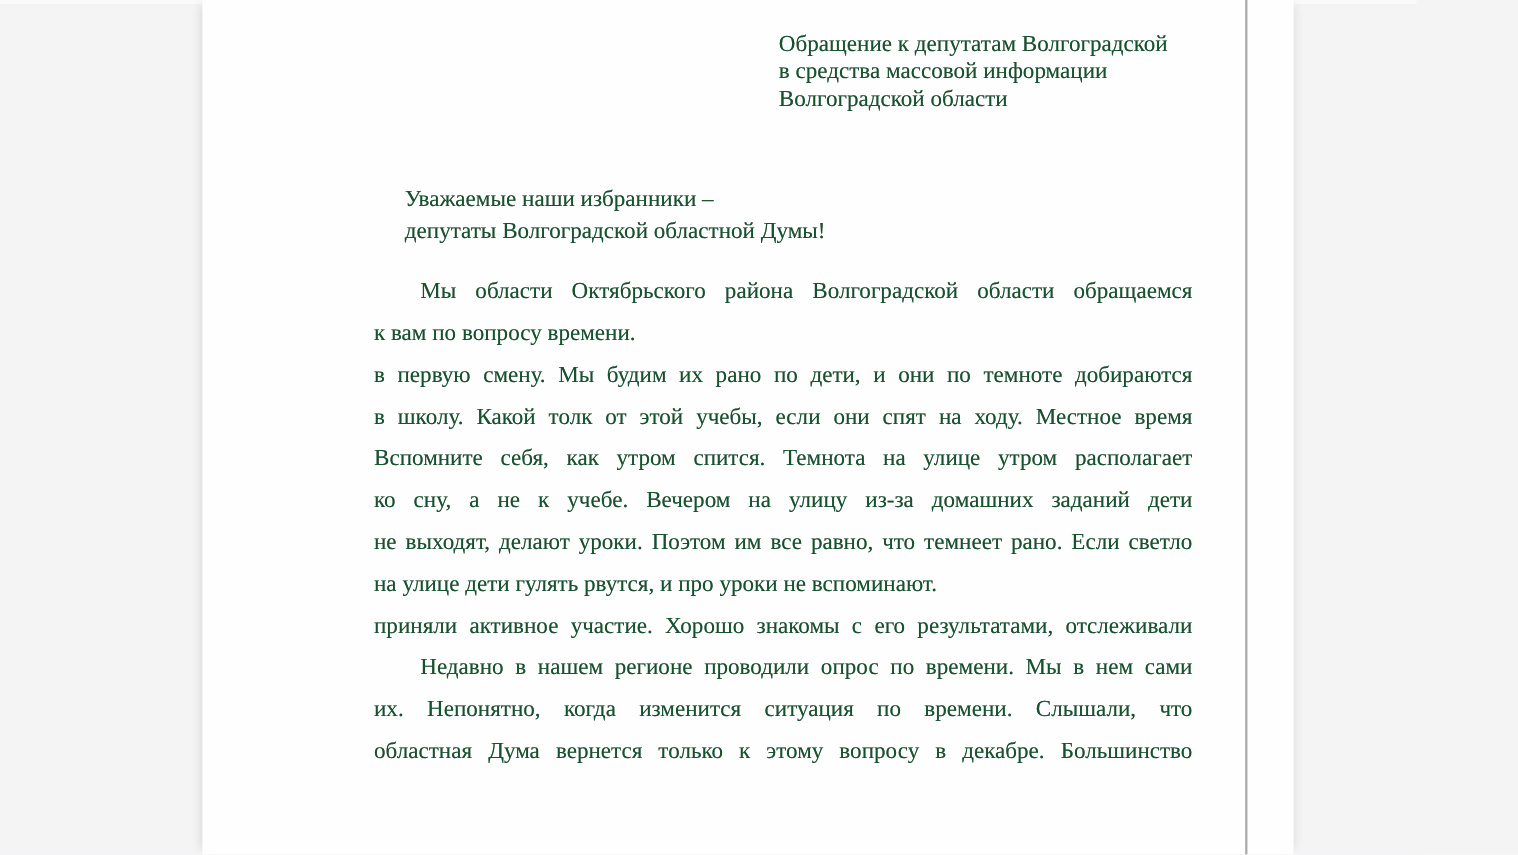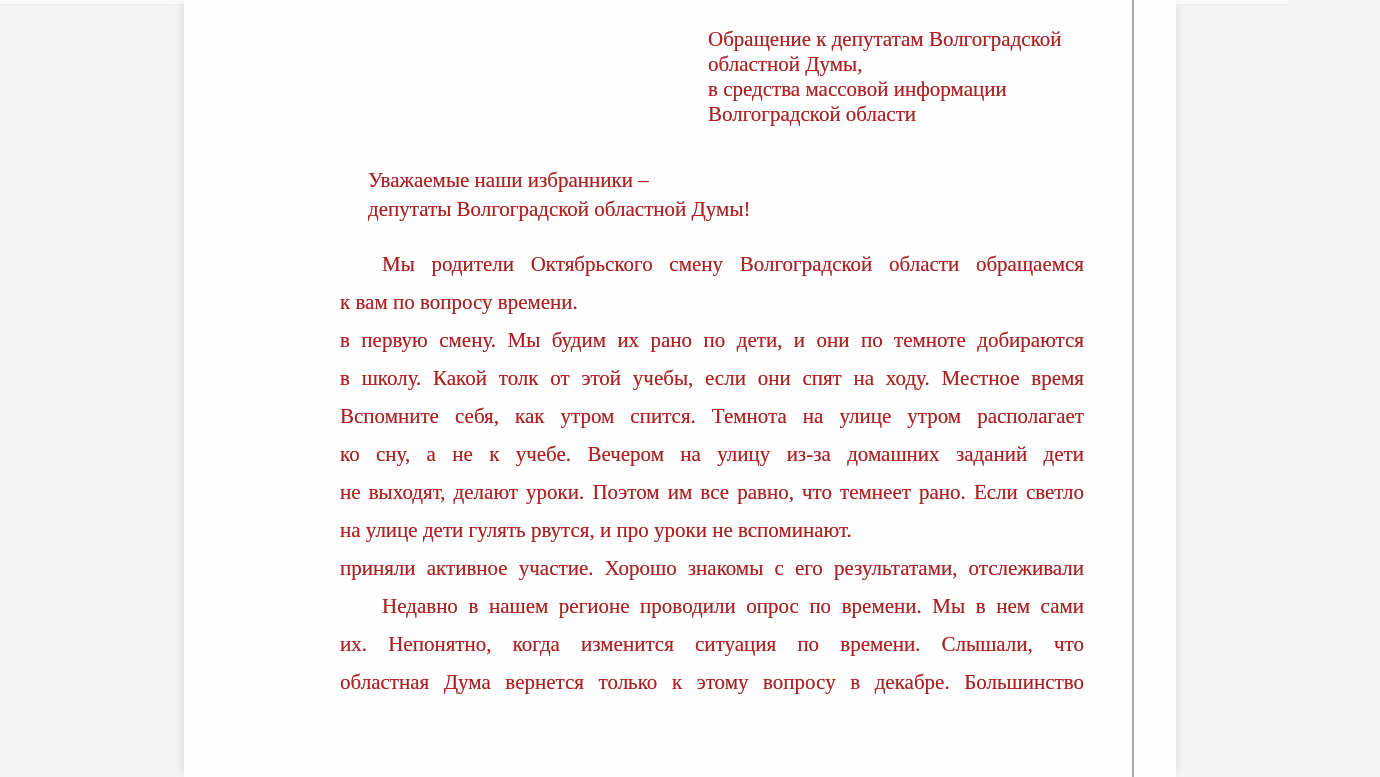--- a/index.html
+++ b/index.html
@@ -7,21 +7,21 @@
     padding: 0;
     background: #f4f4f5;
   }
   .stage {
     position: relative;
     width: 1288px;
     height: 777px;
     overflow: hidden;
     background: #f4f4f5;
     font-family: "Liberation Serif", "DejaVu Serif", serif;
-    color: #b91c1c;
+    color: #14532d;
   }
   .top-band {
     position: absolute;
     left: 0; top: 0;
     width: 100%; height: 4px;
     background: #fafafa;
     border-bottom: 1px solid #efefef;
   }
   .page {
     position: absolute;
@@ -87,32 +87,31 @@
 <body>
 
 <div class="stage">
   <div class="top-band"></div>
 
   <div class="page">
     <div class="scan-line"></div>
 
     <div class="header-block txt">
       <div class="hline">Обращение к депутатам Волгоградской</div>
-      <div class="hline">областной Думы,</div>
       <div class="hline">в средства массовой информации</div>
       <div class="hline">Волгоградской области</div>
     </div>
 
     <div class="salutation-block txt">
       <div class="sline">Уважаемые наши избранники –</div>
       <div class="sline">депутаты Волгоградской областной Думы!</div>
     </div>
 
     <div class="body-block txt">
-      <div class="line j ind">Мы родители Октябрьского смену Волгоградской области обращаемся</div>
+      <div class="line j ind">Мы области Октябрьского района Волгоградской области обращаемся</div>
       <div class="line">к вам по вопросу времени.</div>
       <div class="line j">в первую смену. Мы будим их рано по дети, и они по темноте добираются</div>
       <div class="line j">в школу. Какой толк от этой учебы, если они спят на ходу.  Местное время</div>
       <div class="line j">Вспомните себя, как утром спится. Темнота на улице утром располагает</div>
       <div class="line j">ко сну, а не к учебе. Вечером на улицу из-за домашних заданий дети</div>
       <div class="line j">не выходят, делают уроки. Поэтом им все равно, что темнеет рано. Если светло</div>
       <div class="line">на улице дети гулять рвутся, и про уроки не вспоминают.</div>
       <div class="line j">приняли активное участие. Хорошо знакомы с его результатами, отслеживали</div>
       <div class="line j ind">Недавно в нашем регионе проводили опрос по времени. Мы в нем сами</div>
       <div class="line j">их. Непонятно, когда изменится ситуация по времени.  Слышали, что</div>

